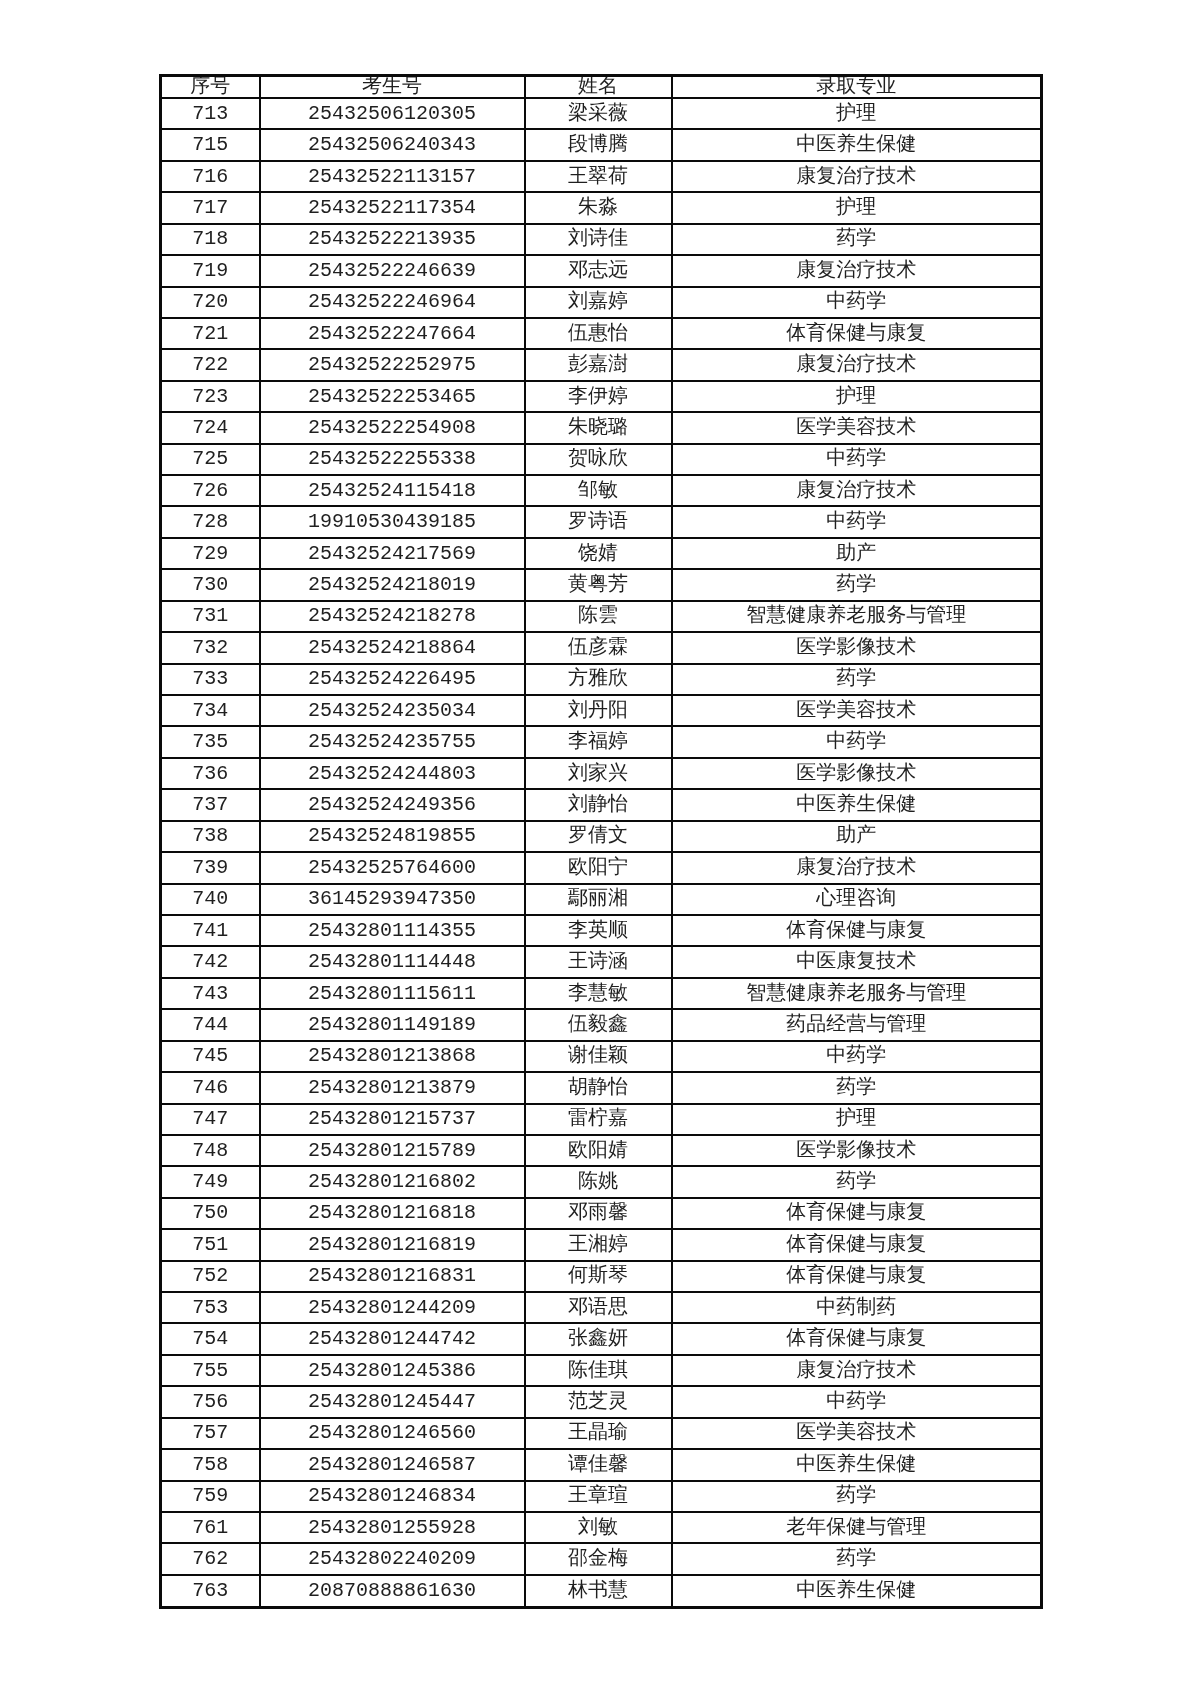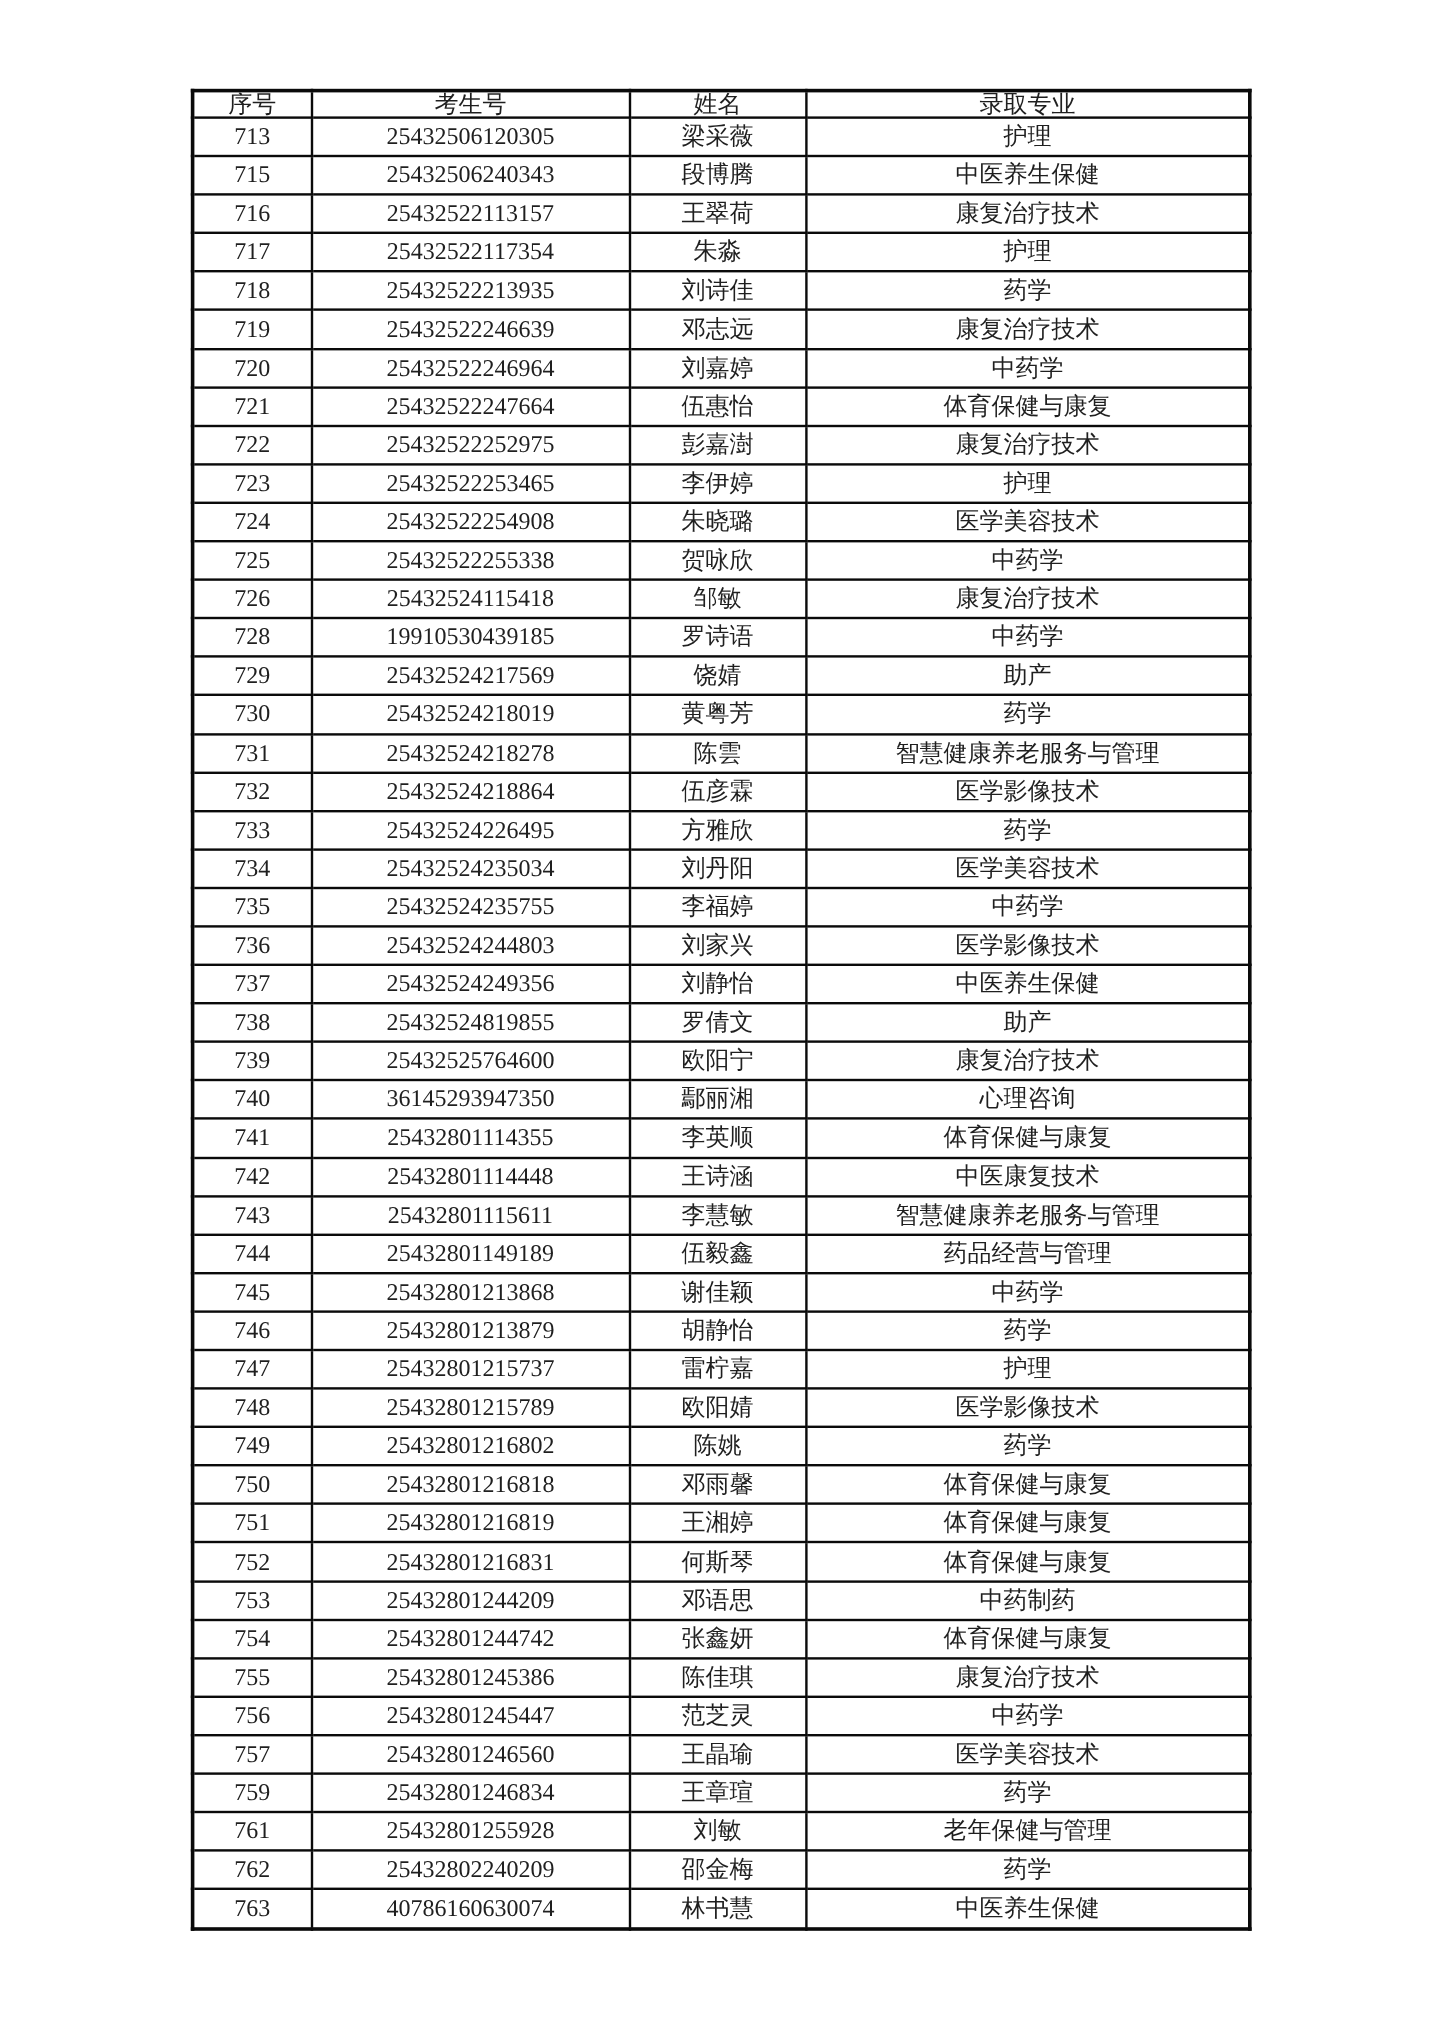--- a/index.html
+++ b/index.html
@@ -9,20 +9,21 @@
     height: 1697px;
     background: #ffffff;
     font-family: "Liberation Serif", "DejaVu Serif", serif;
   }
   .page {
     position: relative;
     width: 1059px;
     height: 1697px;
     background: #ffffff;
     overflow: hidden;
+    font-family: Liberation Mono, monospace;
   }
   table.admission {
     position: absolute;
     left: 159px;
     top: 74px;
     width: 881px;
     height: 1535px;
     border-collapse: collapse;
     table-layout: fixed;
     border: 3px solid #0a0a0a;
@@ -317,38 +318,44 @@
     <td>范芝灵</td>
     <td>中药学</td>
   </tr>
         <tr>
     <td>757</td>
     <td>25432801246560</td>
     <td>王晶瑜</td>
     <td>医学美容技术</td>
   </tr>
         <tr>
+    <td>758</td>
+    <td>25432801246587</td>
+    <td>谭佳馨</td>
+    <td>中医养生保健</td>
+  </tr>
+        <tr>
     <td>759</td>
     <td>25432801246834</td>
     <td>王章瑄</td>
     <td>药学</td>
   </tr>
         <tr>
     <td>761</td>
     <td>25432801255928</td>
     <td>刘敏</td>
     <td>老年保健与管理</td>
   </tr>
         <tr>
     <td>762</td>
     <td>25432802240209</td>
     <td>邵金梅</td>
     <td>药学</td>
   </tr>
         <tr>
     <td>763</td>
-    <td>40786160630074</td>
+    <td>20870888861630</td>
     <td>林书慧</td>
     <td>中医养生保健</td>
   </tr>
       </tbody>
   </table>
 </div>
 
 </body></html>

